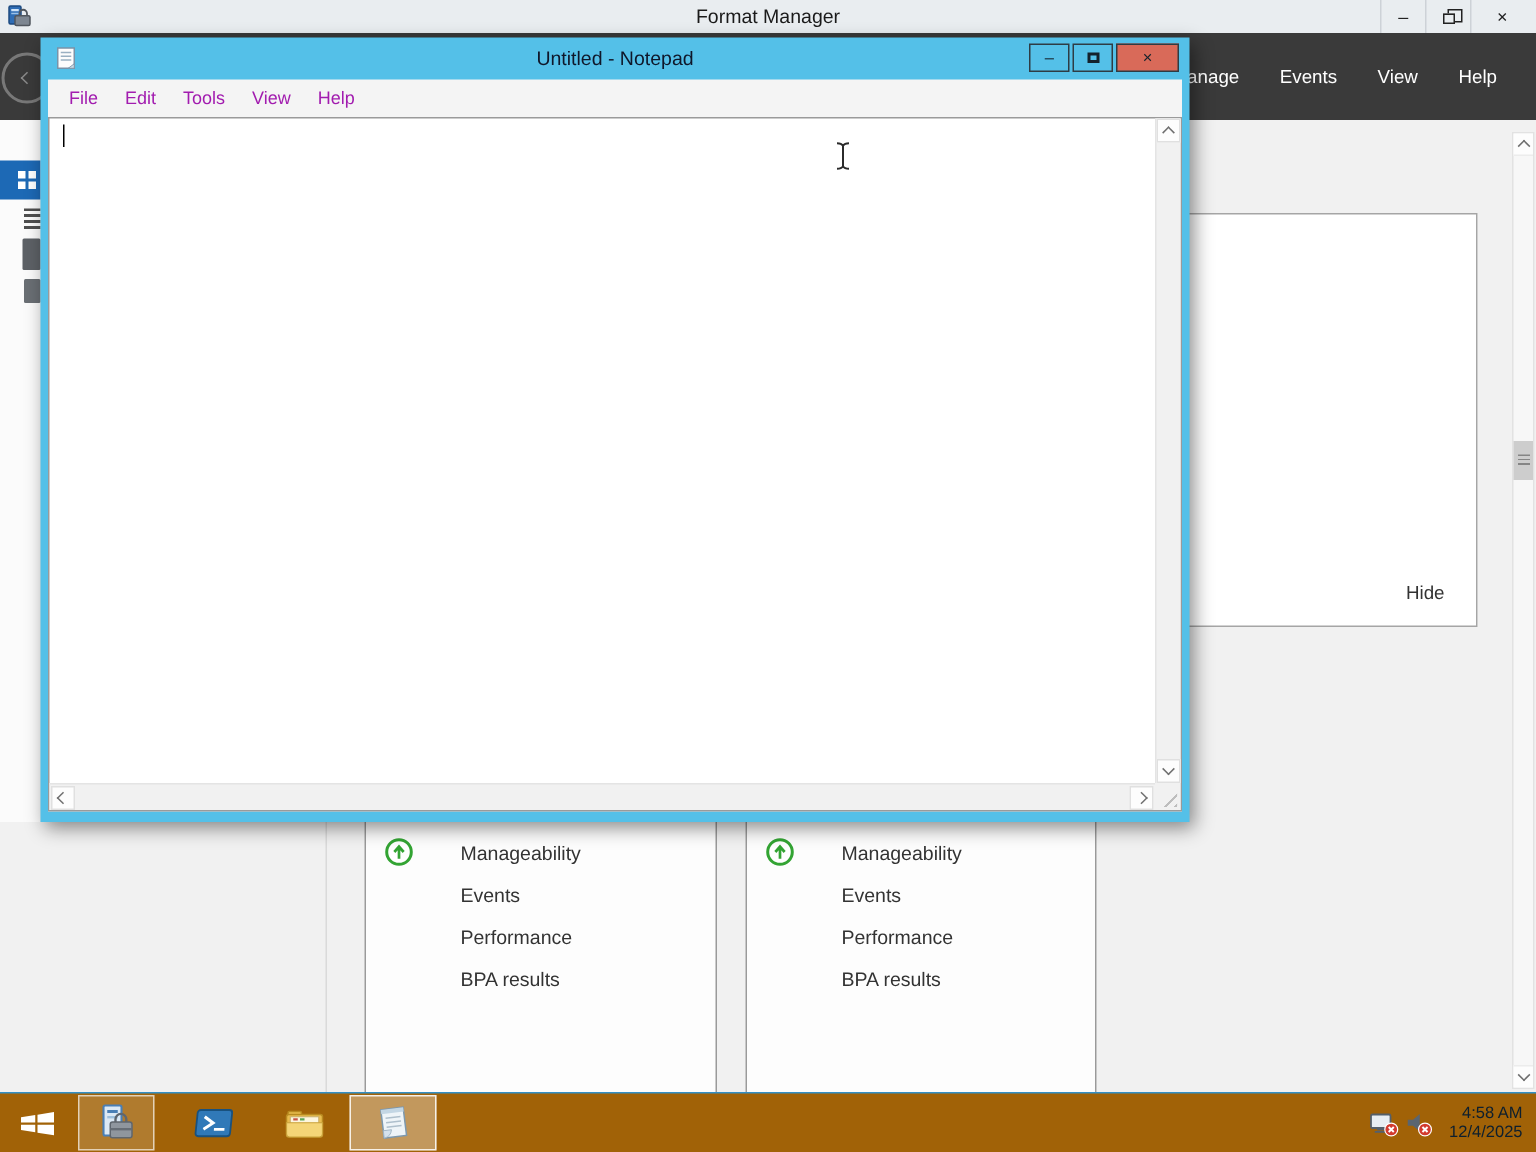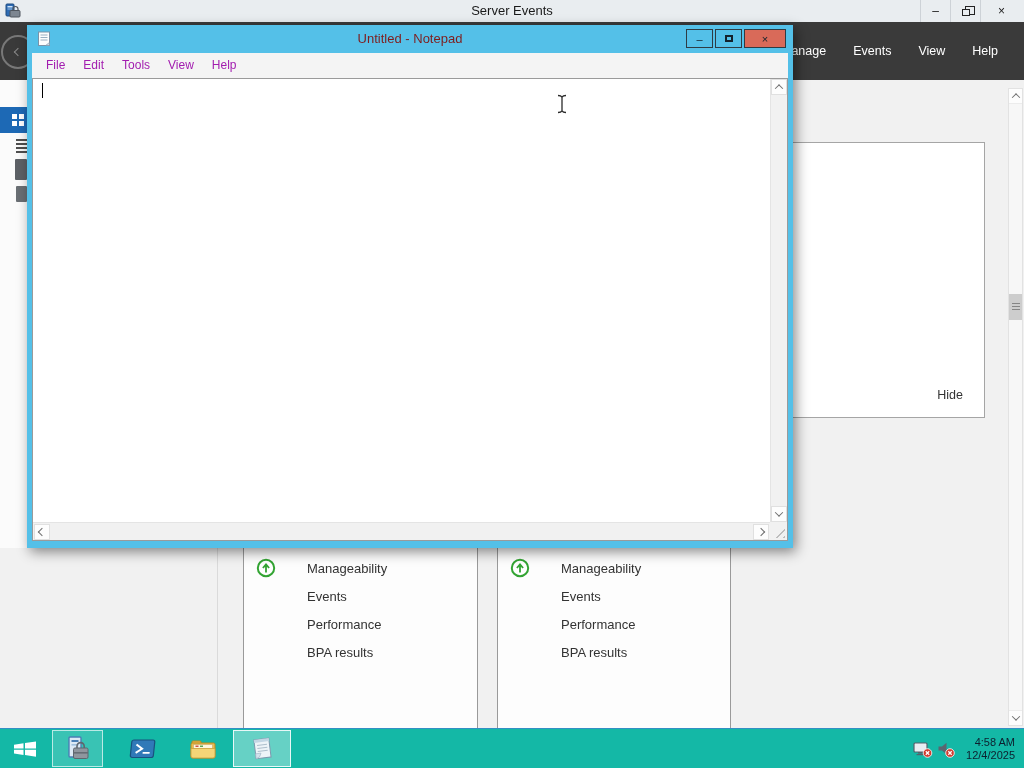--- a/index.html
+++ b/index.html
@@ -60,21 +60,21 @@
   .tile { position:absolute; top:0; height:180px; background:#fdfdfd; border-left:1px solid #9a9a9a; border-right:1px solid #9a9a9a; padding-top:6px; }
   .tile-1 { left:243px; width:235px; }
   .tile-2 { left:497px; width:234px; }
   .tile-row { display:flex; align-items:center; height:28px;gap:16px; }
   .tile-ico { flex:0 0 20px; width:20px; height:20px; margin:0 15px 0 12px; }
   .tile-label { font-size:13px; color:#333333; }
 
   
   .np-window { position:absolute; left:27px; top:25px; width:766px; height:523px; background:#54c0e8; box-shadow:3px 4px 12px rgba(0,0,0,0.45); z-index:5; }
   .np-app-icon { position:absolute; left:10px; top:6px; width:15px; height:16px; }
-  .np-title { position:absolute; left:0; right:0; top:0; height:28px; line-height:28px; text-align:center; font-size:13px; color:#7f1d1d; }
+  .np-title { position:absolute; left:0; right:0; top:0; height:28px; line-height:28px; text-align:center; font-size:13px; color:#0f172a; }
   .np-caption { position:absolute; right:7px; top:4px; height:19px; display:flex; }
   .np-cap { width:27px; height:19px; margin-left:2px; border:1px solid #2e3c44; display:flex; align-items:center; justify-content:center; font-size:11px; color:#14222c; }
   .np-cap.close { width:42px; background:#d96a59; }
   .glyph-max { width:8px; height:7px; border:2px solid #14222c; }
 
   .np-menubar { position:absolute; left:5px; right:5px; top:28px; height:25px; background:#f4f4f4; display:flex; align-items:center; padding-left:5px; }
   .np-menu-item { padding:0 9px; height:25px; line-height:25px; font-size:12px; color:#a21caf; }
 
   .np-client { position:absolute; left:5px; right:5px; top:53px; bottom:7px; background:#ffffff; border:1px solid #9a9a9a; }
   .np-caret { position:absolute; left:9px; top:4px; width:1px; height:15px; background:#000; }
@@ -91,21 +91,21 @@
     background:repeating-linear-gradient(135deg, #bdbdbd 0 1.5px, transparent 1.5px 4.5px);
     clip-path:polygon(100% 0, 100% 100%, 0 100%); }
 
   .chev { display:inline-block; width:6px; height:6px; border-left:1.5px solid #6f6f6f; border-top:1.5px solid #6f6f6f; }
   .chev-up { transform:rotate(45deg) translate(1px,1px); }
   .chev-down { transform:rotate(225deg) translate(1px,1px); }
   .chev-left { transform:rotate(-45deg); }
   .chev-right { transform:rotate(135deg); }
 
   
-  .taskbar { position:absolute; left:0; top:728px; width:1024px; height:40px; background:#14b8a6; border-top:1px solid #338fc4; z-index:10; }
+  .taskbar { position:absolute; left:0; top:728px; width:1024px; height:40px; background:#a16207; border-top:1px solid #338fc4; z-index:10; }
   .tb-start { position:absolute; left:0; top:0; width:50px; height:39px; display:flex; align-items:center; justify-content:center; }
   .tb-btn { position:absolute; top:1px; height:37px; display:flex; align-items:center; justify-content:center; }
   .tb-sm  { left:52px;  width:51px; background:rgba(255,255,255,0.16); border:1px solid rgba(255,255,255,0.65); }
   .tb-ps  { left:118px; width:50px; }
   .tb-exp { left:178px; width:50px; }
   .tb-np  { left:233px; width:58px; background:rgba(255,255,255,0.35); border:1px solid rgba(255,255,255,0.85); }
   .tb-tray { position:absolute; right:0; top:0; height:40px; display:flex; align-items:center; }
   .tray-ico { width:20px; height:20px; margin-right:3px; }
   .tb-clock { text-align:right; margin:0 9px 0 7px; font-size:11px; line-height:13px; color:#0d1f2e; }
 
@@ -120,21 +120,21 @@
   <div>
 
     <div class="sm-titlebar">
       <svg class="sm-app-icon" viewBox="0 0 16 16">
         <rect x="1" y="1" width="8" height="12" rx="1" fill="#2f6db5" stroke="#1d4a80"></rect>
         <rect x="2.5" y="3" width="5" height="1.5" fill="#cfe3f7"></rect>
         <rect x="2.5" y="5.5" width="5" height="1" fill="#9cc2e8"></rect>
         <rect x="5" y="7.5" width="10" height="6.5" rx="1" fill="#7d8691" stroke="#50565e"></rect>
         <path d="M8 7.5 v-1.5 a2.5 2.5 0 0 1 5 0 V7.5" stroke="#50565e" stroke-width="1.2" fill="none"></path>
       </svg>
-      <span class="sm-title">Server Events</span>
+      <span class="sm-title">Format Manager</span>
       <div class="sm-caption">
         <div class="sm-cap-btn">
             <span>–</span>
           </div>
         <div class="sm-cap-btn">
             <span class="glyph-restore"></span>
           </div>
         <div class="sm-cap-btn close">
             <span>×</span>
           </div>

